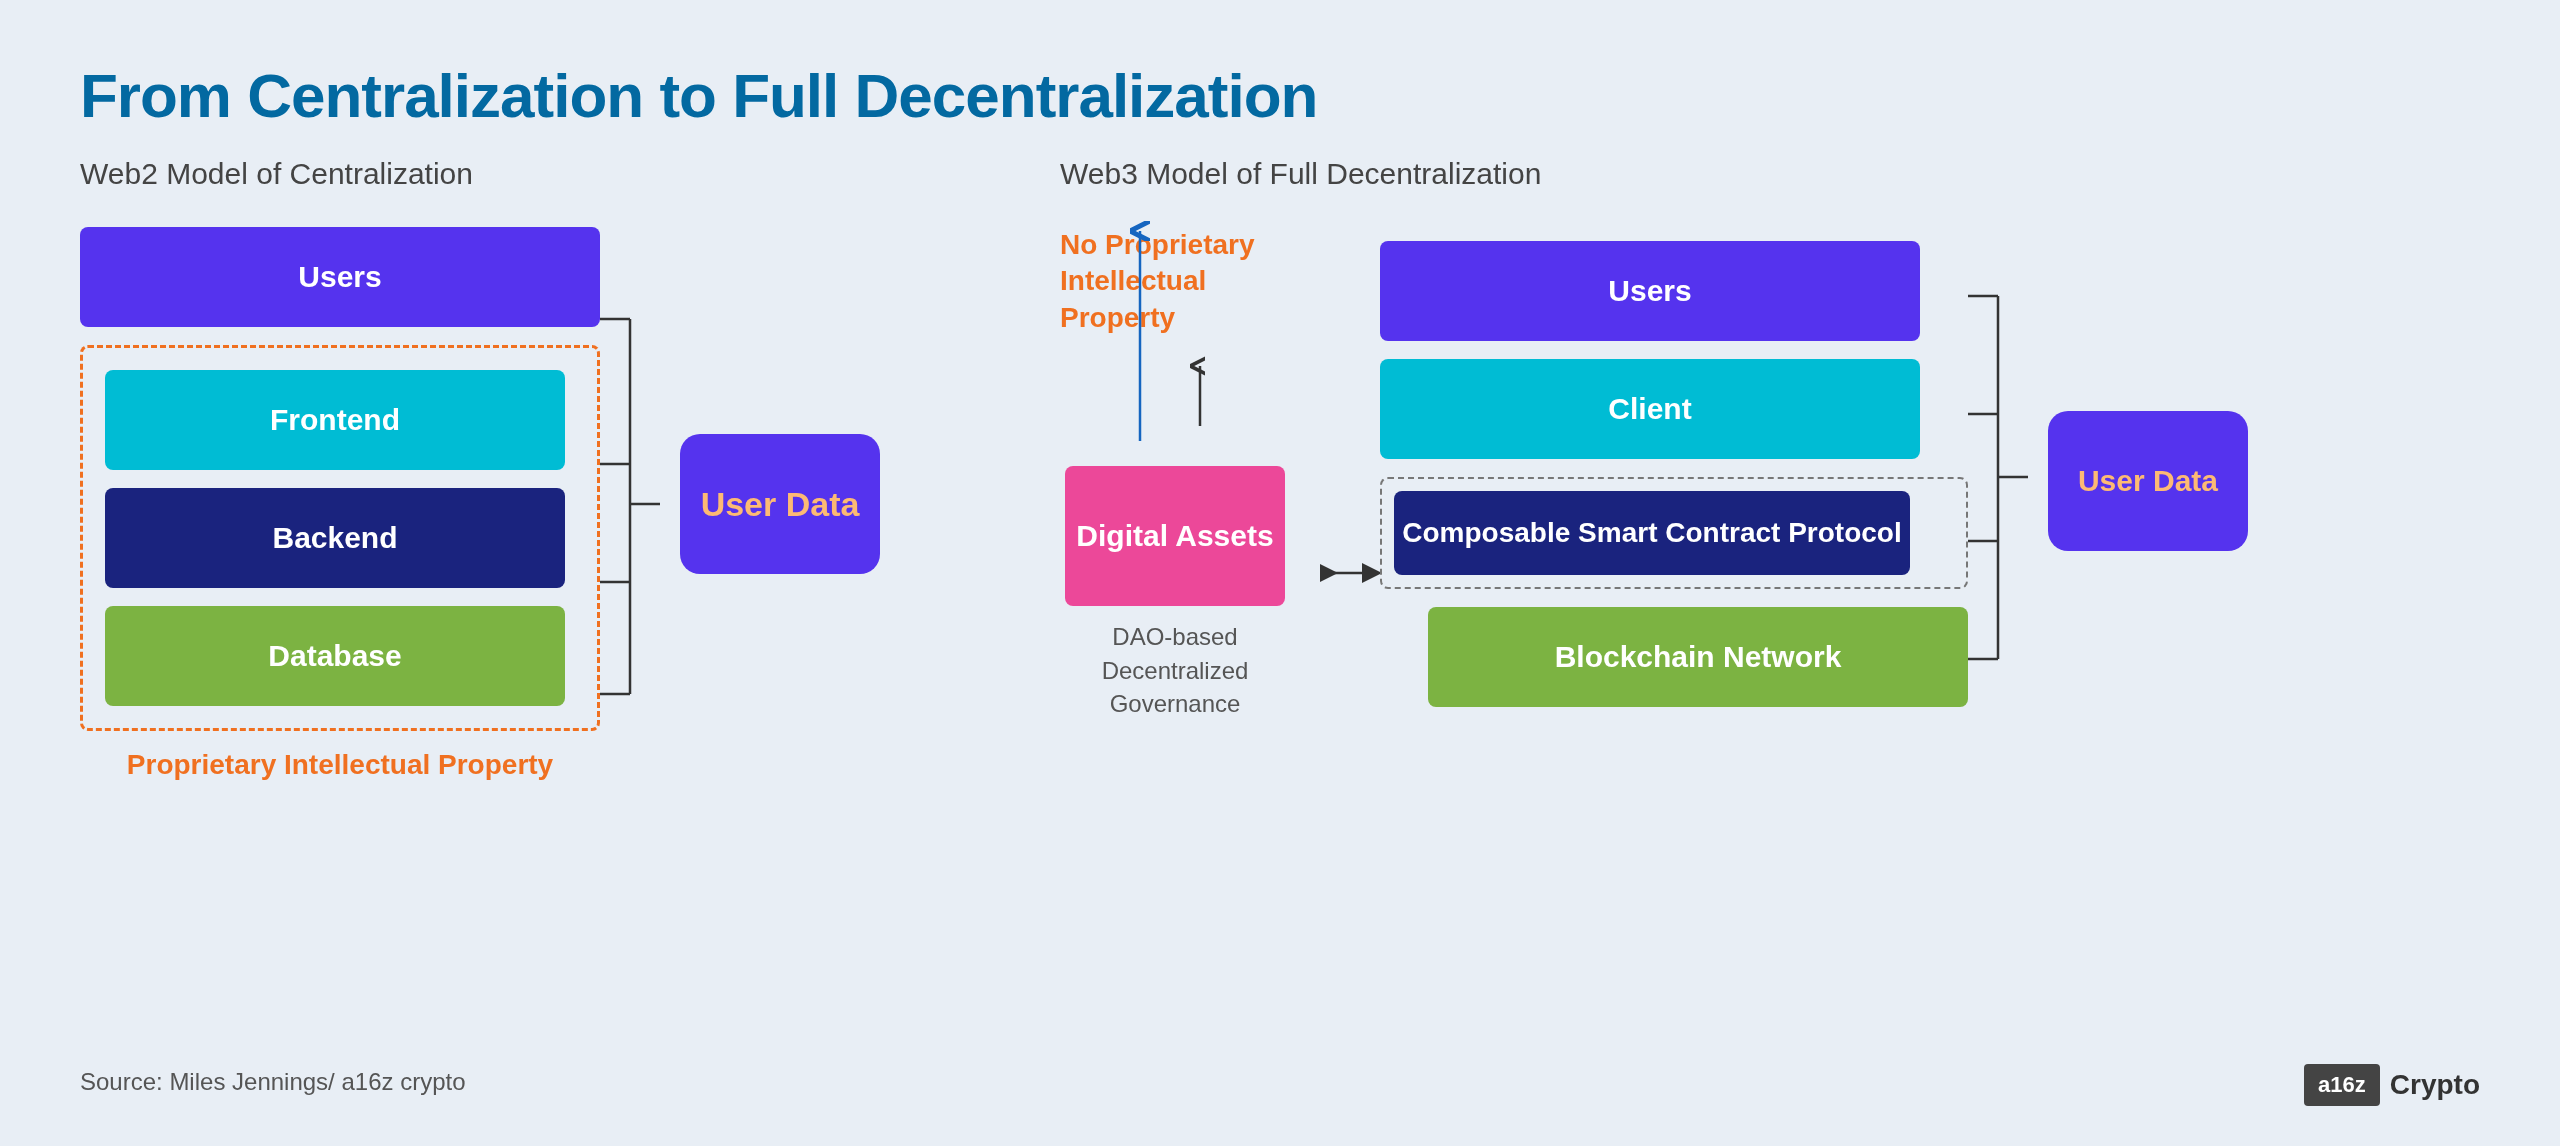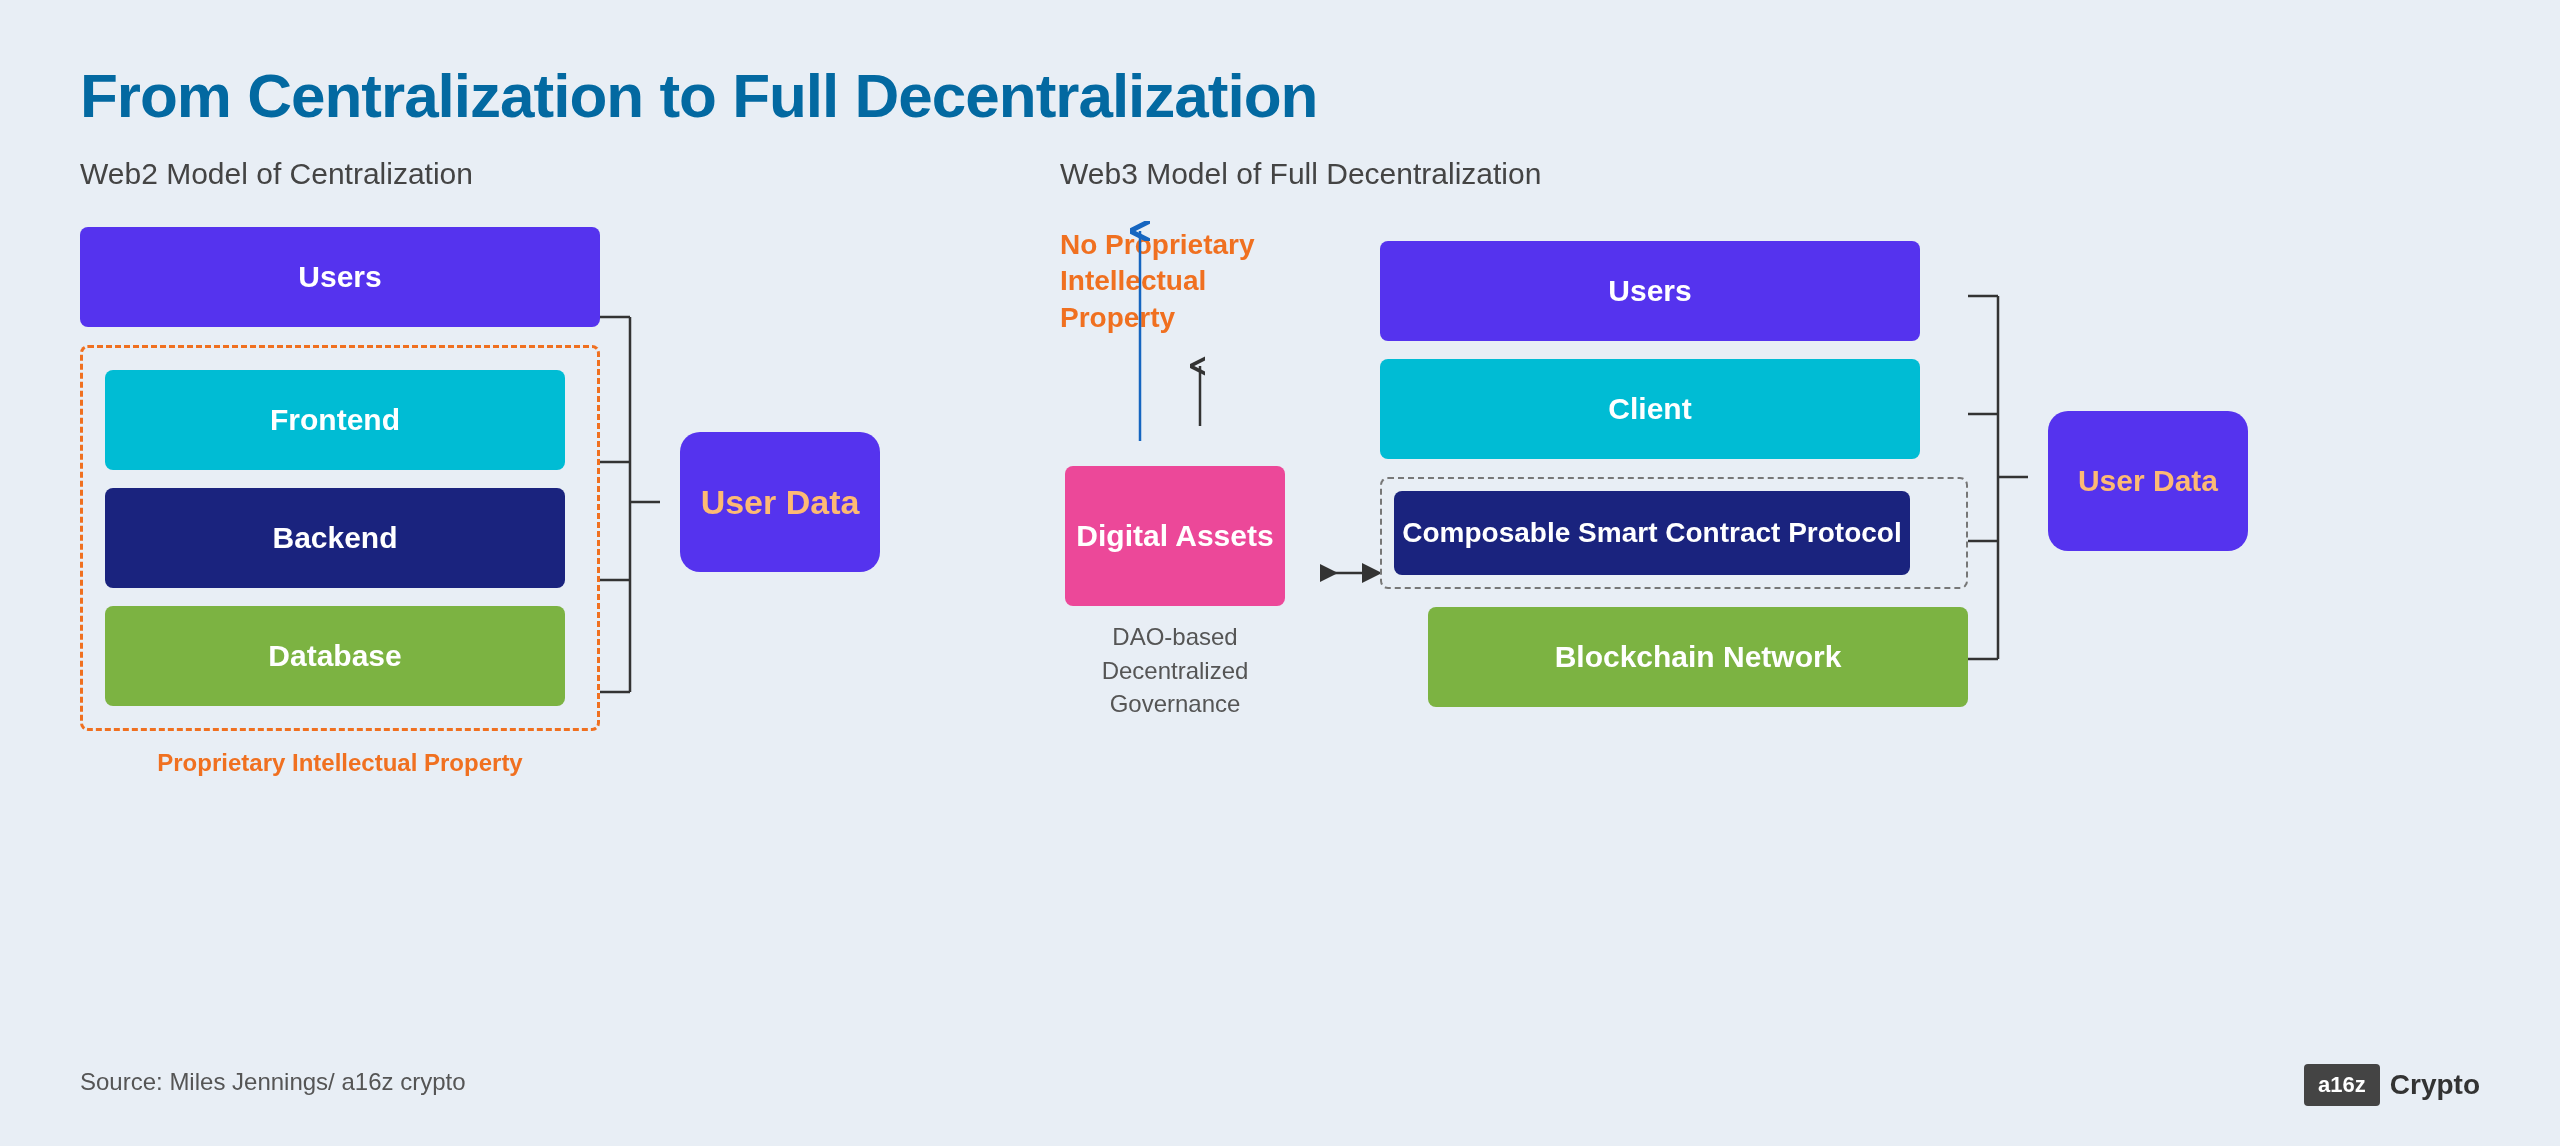--- a/index.html
+++ b/index.html
@@ -89,21 +89,21 @@
       height: 100px;
     }
     .block-database {
       background: #7cb342;
       width: 460px;
       height: 100px;
     }
     .prop-label {
       color: #f07020;
       font-weight: 700;
-      font-size: 24px;
+      font-size: 28px;
       margin-top: 18px;
       text-align: center;
     }
     .user-data-block {
       background: #5533ee;
       border-radius: 20px;
       color: #fdba74;
       font-weight: 700;
       font-size: 34px;
       display: flex;

